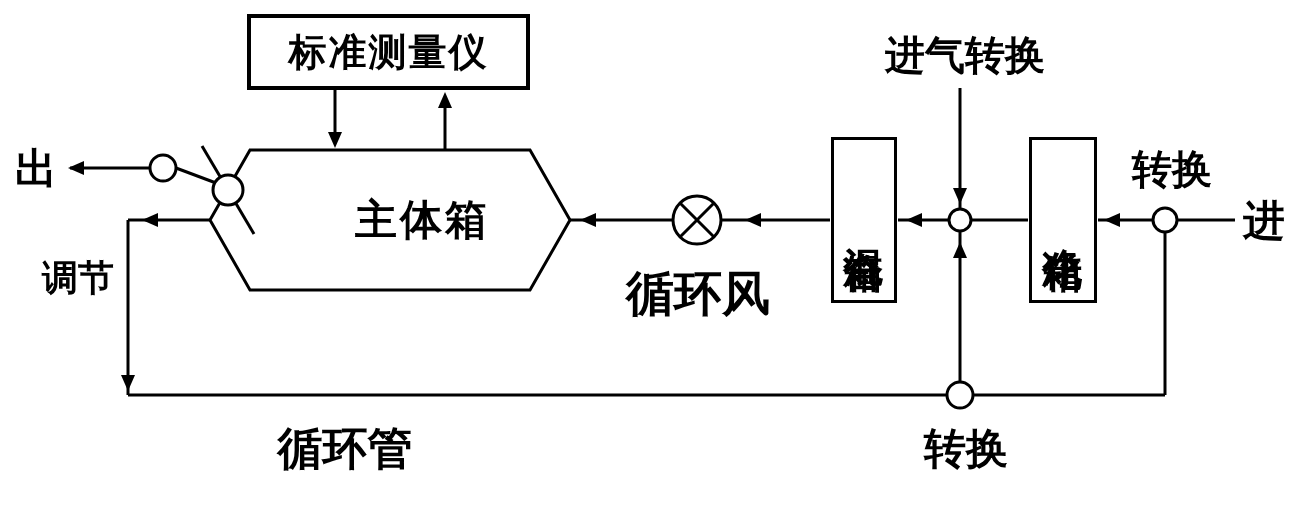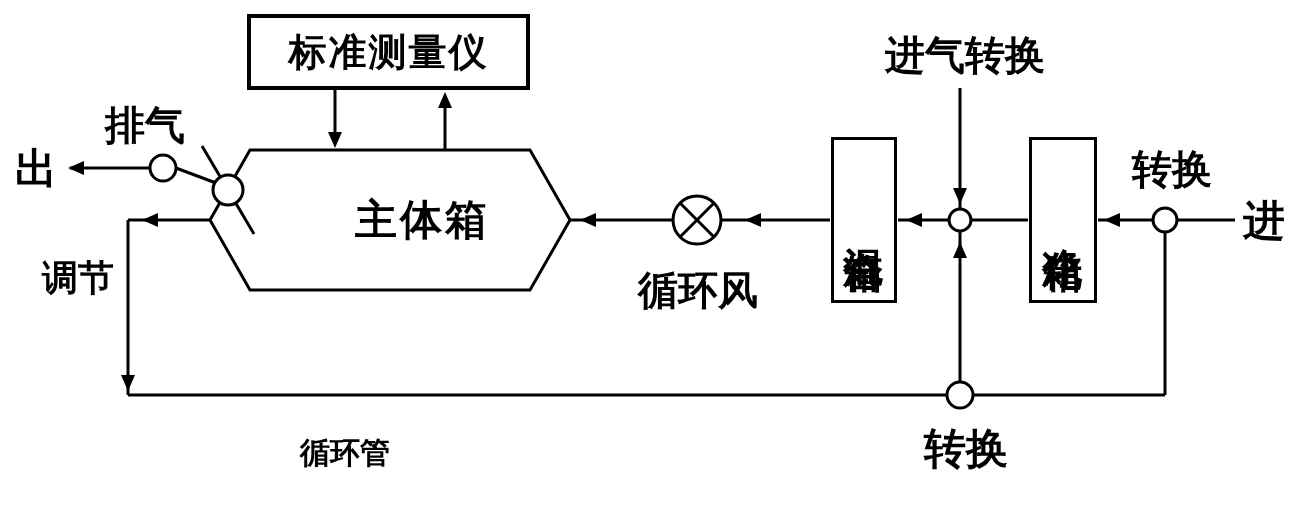--- a/index.html
+++ b/index.html
@@ -80,29 +80,28 @@
   <div class="box" style="left:831px; top:137px; width:66px; height:166px; font-size:40px;">
     <span class="vtext">混合箱</span>
   </div>
 
   <div class="box" style="left:1029px; top:137px; width:68px; height:166px; font-size:40px;">
     <span class="vtext">净化箱</span>
   </div>
 
   <div class="label" style="left:300px; top:197px; width:190px; font-size:42px; letter-spacing:3px;text-align:right;">主体箱</div>
 
-  <div class="label" style="left:95px; top:103px; width:100px; font-size:40px;">排气</div>
 
   <div class="label" style="left:10px; top:146px; width:52px; font-size:42px;">出</div>
 
   <div class="label" style="left:25px; top:258px; width:106px; font-size:36px;">调节</div>
 
-  <div class="label" style="left:620px; top:268px; width:156px; font-size:40px;">循环风</div>
+  <div class="label" style="left:620px; top:268px; width:156px; font-size:48px;">循环风</div>
 
-  <div class="label" style="left:262px; top:436px; width:166px; font-size:30px;">循环管</div>
+  <div class="label" style="left:262px; top:424px; width:166px; font-size:45px;">循环管</div>
 
   <div class="label" style="left:876px; top:33px; width:178px; font-size:40px;">进气转换</div>
 
   <div class="label" style="left:1124px; top:147px; width:96px; font-size:40px;">转换</div>
 
   <div class="label" style="left:1238px; top:198px; width:52px; font-size:42px;">进</div>
 
   <div class="label" style="left:918px; top:426px; width:96px; font-size:42px;">转换</div>
 
 </div>

